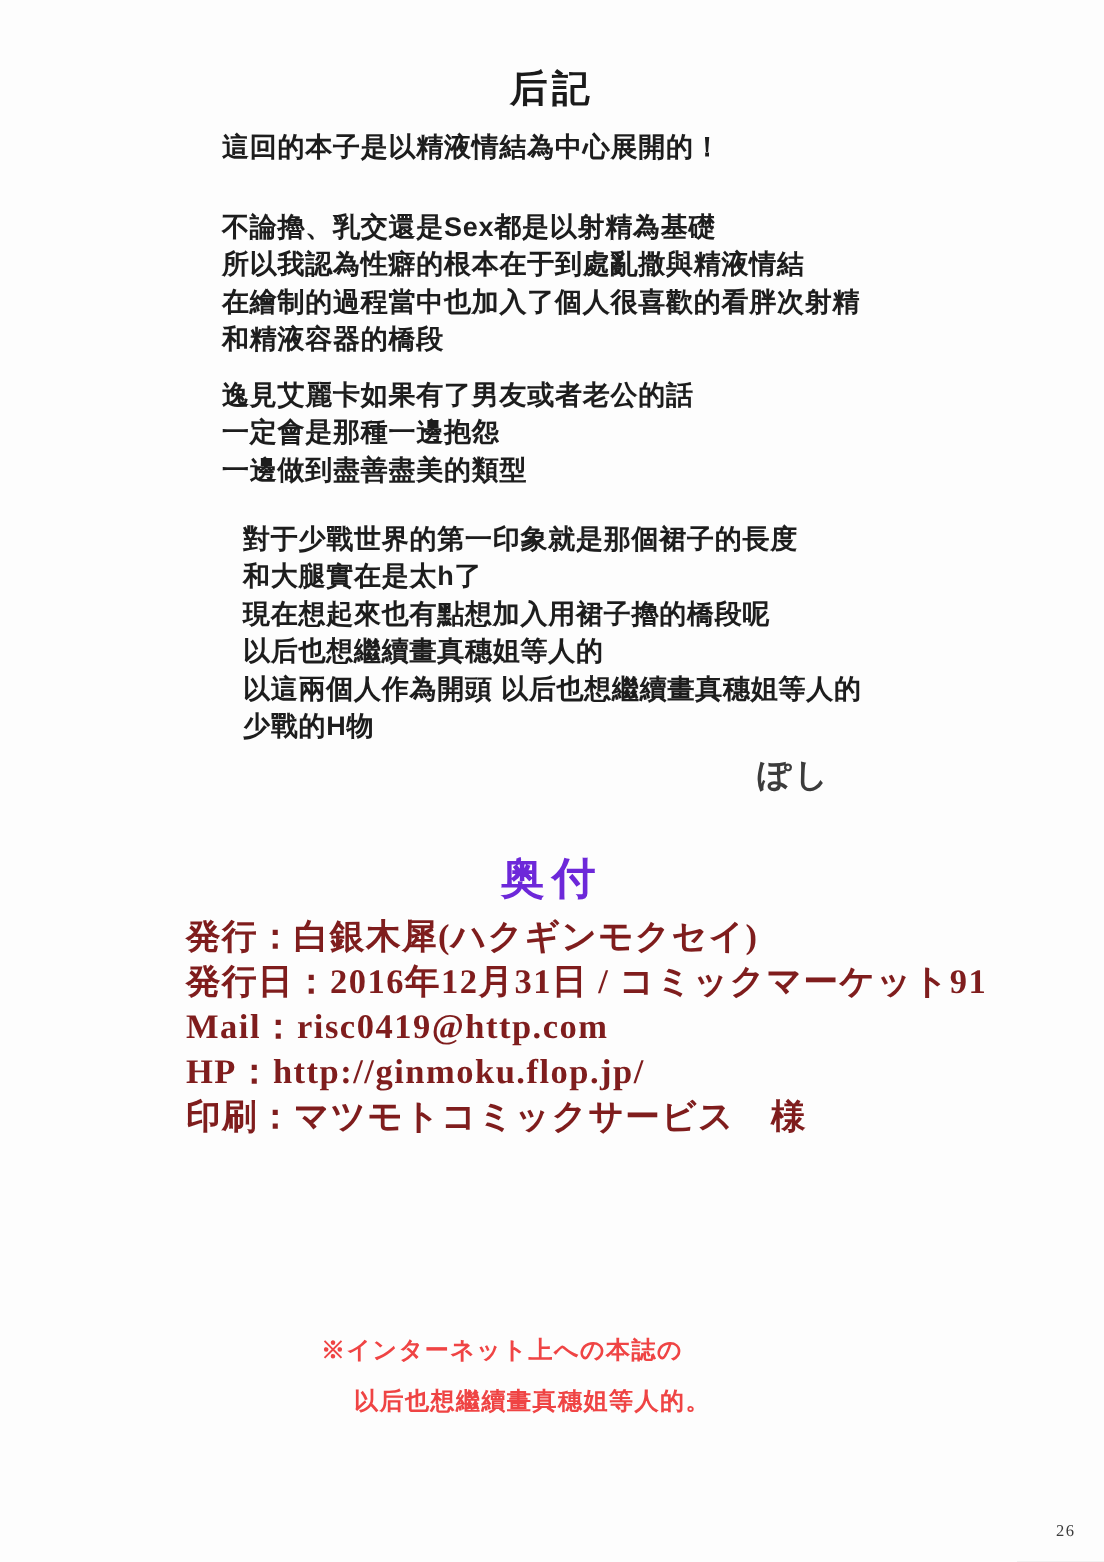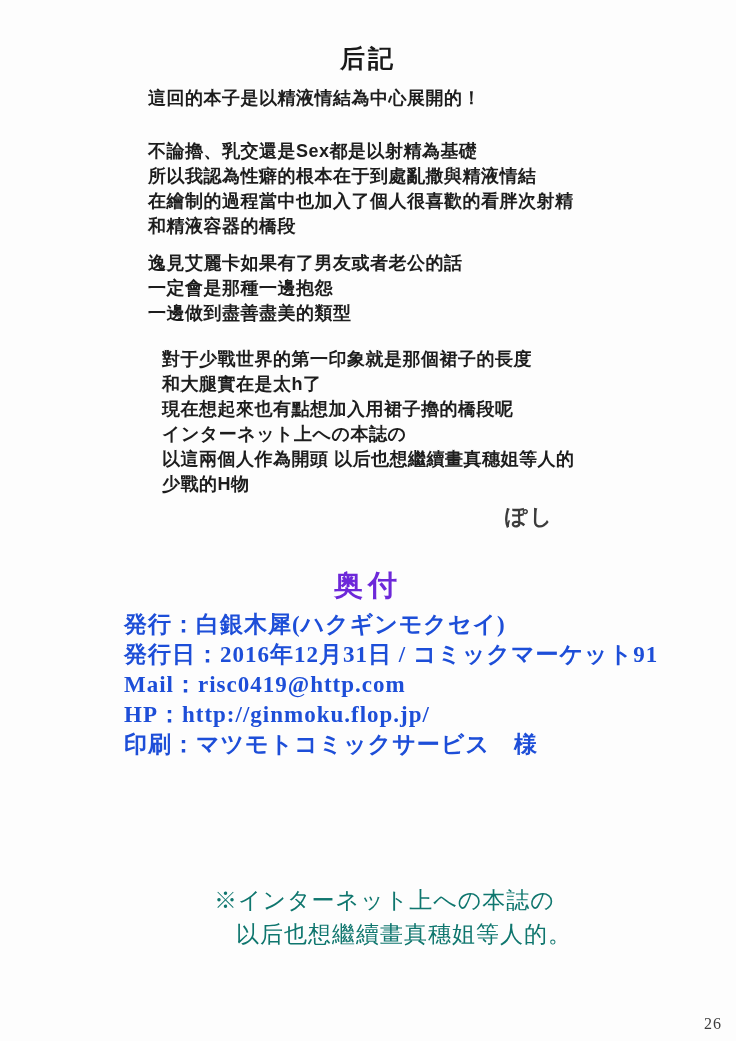--- a/index.html
+++ b/index.html
@@ -67,49 +67,49 @@
     letter-spacing: 5px;
     color: #6d28d9;
   }
   .colophon-list {
     position: absolute;
     left: 124px;
     top: 610px;
     font-family: "Liberation Serif", serif;
     font-size: 23px;
     font-weight: 700;
-    color: #1d4ed8;
+    color: #7f1d1d;
     letter-spacing: 1px;
   }
   .colophon-line {
     height: 30px;
     line-height: 30px;
     white-space: nowrap;
   }
   
   .notice {
     position: absolute;
     left: 214px;
     top: 884px;
     font-family: "Liberation Serif", serif;
-    font-size: 23px;
-    font-weight: 400;
-    color: #0f766e;
+    font-size: 16px;
+    font-weight: 700;
+    color: #ef4444;
     letter-spacing: 1px;
     line-height: 34px;
     white-space: nowrap;
   }
   .notice-line-2 { margin-left: 22px; }
   
   .page-number {
     position: absolute;
     left: 704px;
     top: 1015px;
     font-family: "Liberation Serif", serif;
-    font-size: 16px;
+    font-size: 11px;
     color: #3d3d3d;
     letter-spacing: 1px;
   }
 </style>
 </head>
 <body>
 
 <div class="page">
 
   <h1 class="afterword-title">后記</h1>
@@ -128,21 +128,21 @@
   <p class="para para-3">
     <span class="line">逸見艾麗卡如果有了男友或者老公的話</span><br>
     <span class="line">一定會是那種一邊抱怨</span><br>
     <span class="line">一邊做到盡善盡美的類型</span>
   </p>
 
   <p class="para para-4">
     <span class="line">對于少戰世界的第一印象就是那個裙子的長度</span><br>
     <span class="line">和大腿實在是太h了</span><br>
     <span class="line">現在想起來也有點想加入用裙子擼的橋段呢</span><br>
-    <span class="line">インターネット上への本誌の</span><br>
+    <span class="line">以后也想繼續畫真穗姐等人的</span><br>
     <span class="line">以這兩個人作為開頭 以后也想繼續畫真穗姐等人的</span><br>
     <span class="line">少戰的H物</span>
   </p>
 
   <div class="signature">ぽし</div>
 
   <h2 class="colophon-title">奥付</h2>
 
   <div class="colophon-list">
     <div class="colophon-line">

